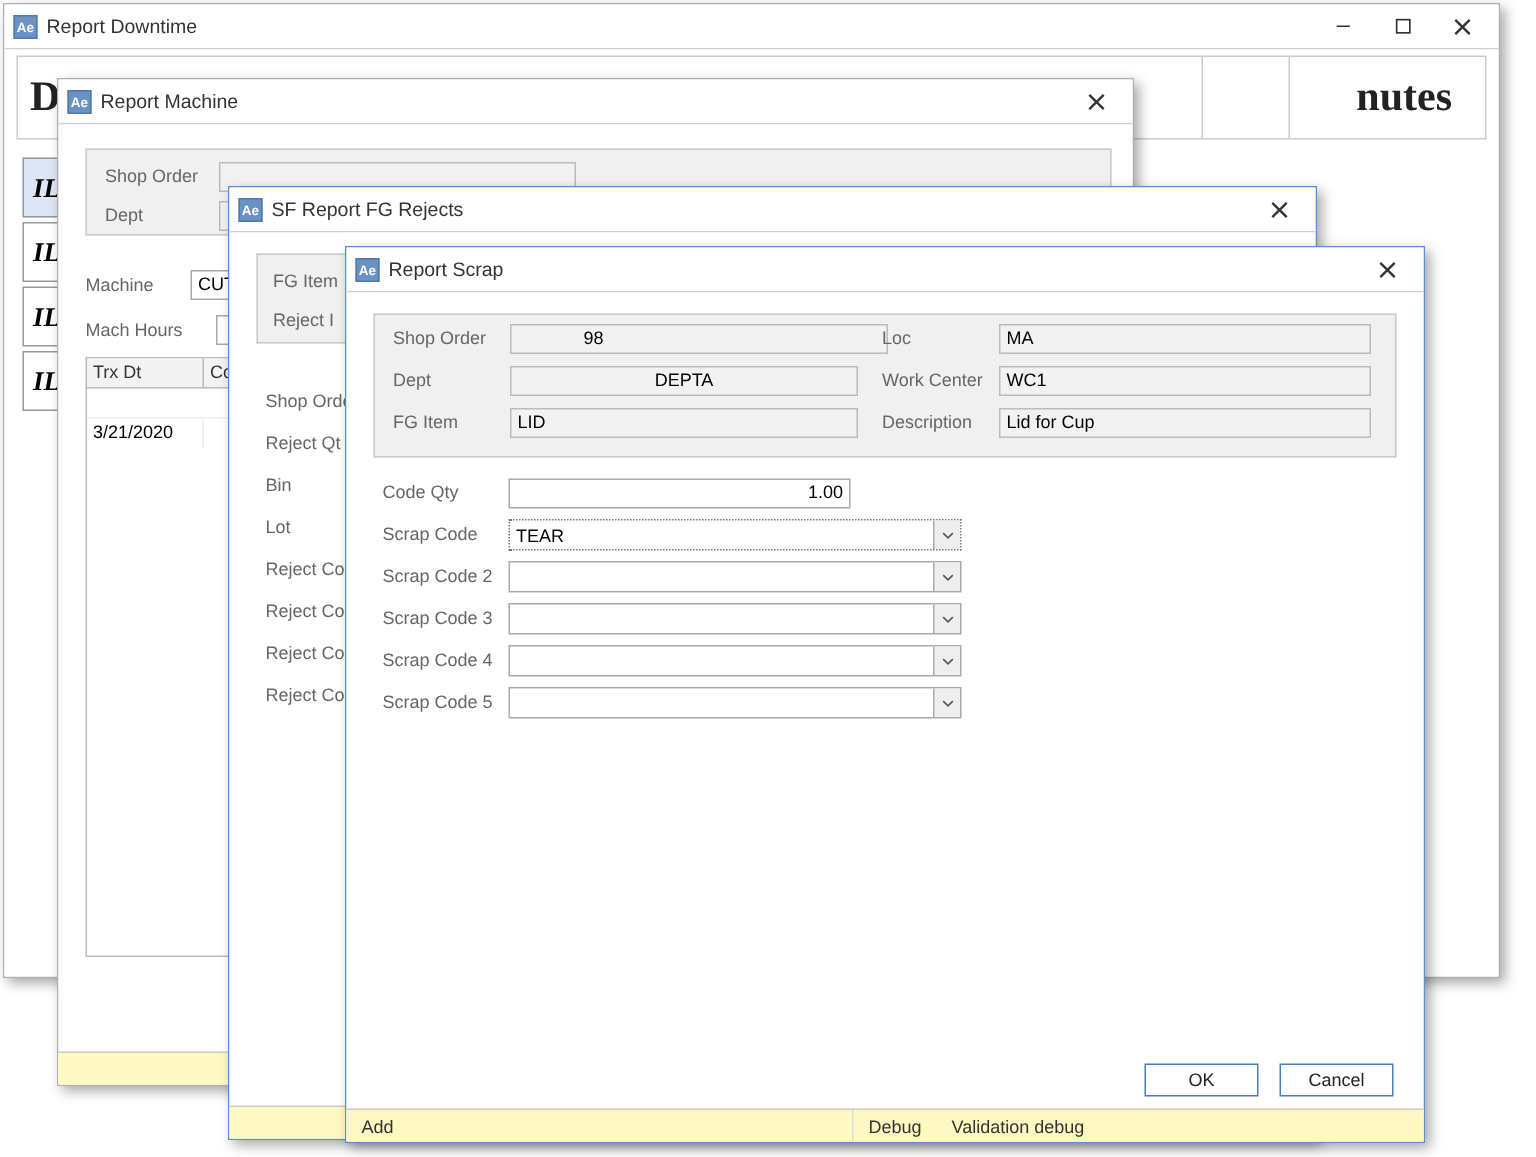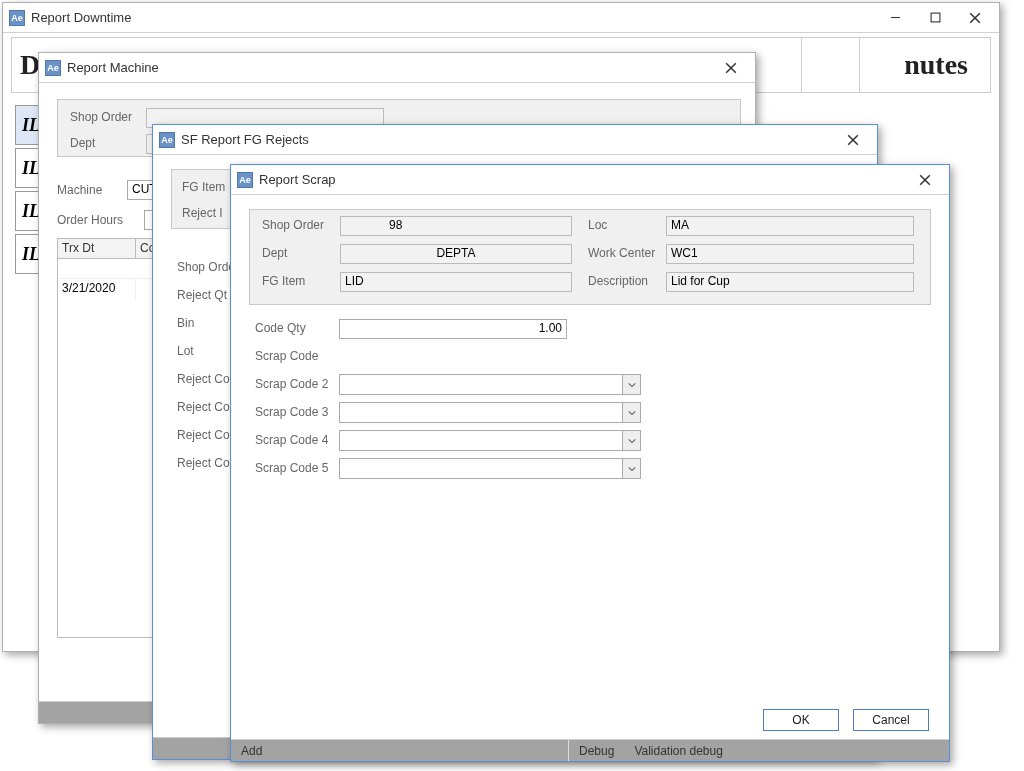--- a/index.html
+++ b/index.html
@@ -88,21 +88,21 @@
   .combo .ctext { flex:1; padding:0 4px; }
   .combo .cbtn {
     width:18px; height:100%; border-left:1px solid #aaa;
     display:flex; align-items:center; justify-content:center; background:#eee;
   }
   .combo.dot { border:1px dotted #777; }
   .combo .cbtn svg { width:8px; height:8px; }
 
   .statusbar {
     position:absolute; left:0; right:0; bottom:0; height:22px;
-    border-top:1px solid #ccc; background:#a3a3a3;
+    border-top:1px solid #ccc; background:#fef9c3;
     display:flex; align-items:center; font-size:12px; color:#333;
   }
   .statusbar .cell { padding:0 10px; height:100%; display:flex; align-items:center; border-right:1px solid #ddd; }
 
   .btn {
     height:22px; min-width:76px; border:1px solid #4a7dc0;
     background:#fff; display:flex; align-items:center; justify-content:center;
     font-size:12px; color:#222;
   }
 
@@ -181,21 +181,21 @@
     <fieldset class="box gray" style="position:absolute; left:18px; top:16px; right:14px; height:58px; padding-top:14px;">
       <div style="position:absolute; left:12px; top:10px;" class="lbl">Shop Order</div>
       <div class="grayfield" style="position:absolute; left:88px; top:8px; width:238px;"></div>
       <div style="position:absolute; left:12px; top:36px;" class="lbl">Dept</div>
       <div class="grayfield" style="position:absolute; left:88px; top:34px; width:20px;">D</div>
     </fieldset>
 
     <div style="position:absolute; left:18px; top:100px;" class="lbl">Machine</div>
     <div class="whitefield" style="position:absolute; left:88px; top:97px; width:36px;">CUT</div>
 
-    <div style="position:absolute; left:18px; top:130px;" class="lbl">Order Hours</div>
+    <div style="position:absolute; left:18px; top:130px;" class="lbl">Mach Hours</div>
     <div class="whitefield" style="position:absolute; left:105px; top:127px; width:20px;"></div>
 
     <div class="grid" style="position:absolute; left:18px; top:155px; width:110px; height:400px;">
       <div class="ghead">
         <div class="gc" style="width:78px;">Trx Dt</div>
         <div class="gc" style="width:28px;">Co</div>
       </div>
       <div class="blankrow"></div>
       <div class="grow">
         <div class="gc" style="width:78px;">3/21/2020</div>
@@ -254,21 +254,21 @@
           <line x1="1" y1="1" x2="9" y2="9" stroke="#333" stroke-width="1.3"></line>
           <line x1="9" y1="1" x2="1" y2="9" stroke="#333" stroke-width="1.3"></line>
         </svg>
       </div>
   </div>
   <div class="client">
 
     <fieldset class="box gray" style="position:absolute; left:18px; top:14px; right:18px; height:96px;">
 
       <div style="position:absolute; left:12px; top:8px;" class="lbl">Shop Order</div>
-      <div class="grayfield" style="position:absolute; left:90px; top:6px; width:232px;padding-left:48px;">98</div>
+      <div class="grayfield" style="position:absolute; left:90px; top:6px; width:252px;padding-left:48px;">98</div>
 
       <div style="position:absolute; left:12px; top:36px;" class="lbl">Dept</div>
       <div class="grayfield" style="position:absolute; left:90px; top:34px; width:232px;text-align:center;">DEPTA</div>
 
       <div style="position:absolute; left:12px; top:64px;" class="lbl">FG Item</div>
       <div class="grayfield" style="position:absolute; left:90px; top:62px; width:232px;">LID</div>
 
       <div style="position:absolute; left:338px; top:8px;" class="lbl">Loc</div>
       <div class="grayfield" style="position:absolute; left:416px; top:6px; width:248px;">MA</div>
 
@@ -276,20 +276,28 @@
       <div class="grayfield" style="position:absolute; left:416px; top:34px; width:248px;">WC1</div>
 
       <div style="position:absolute; left:338px; top:64px;" class="lbl">Description</div>
       <div class="grayfield" style="position:absolute; left:416px; top:62px; width:248px;">Lid for Cup</div>
     </fieldset>
 
     <div style="position:absolute; left:24px; top:126px;" class="lbl">Code Qty</div>
     <div class="whitefield rt" style="position:absolute; left:108px; top:124px; width:228px;">1.00</div>
 
     <div style="position:absolute; left:24px; top:154px;" class="lbl">Scrap Code</div>
+    <div class="combo dot" style="position:absolute; left:108px; top:151px; width:302px;">
+      <div class="ctext">TEAR</div>
+      <div class="cbtn">
+          <svg viewBox="0 0 10 10">
+            <path d="M1 3 L5 7 L9 3" fill="none" stroke="#555" stroke-width="1.3"></path>
+          </svg>
+        </div>
+    </div>
 
     <div style="position:absolute; left:24px; top:182px;" class="lbl">Scrap Code 2</div>
     <div class="combo" style="position:absolute; left:108px; top:179px; width:302px;">
       <div class="ctext"></div>
       <div class="cbtn">
           <svg viewBox="0 0 10 10">
             <path d="M1 3 L5 7 L9 3" fill="none" stroke="#555" stroke-width="1.3"></path>
           </svg>
         </div>
     </div>

